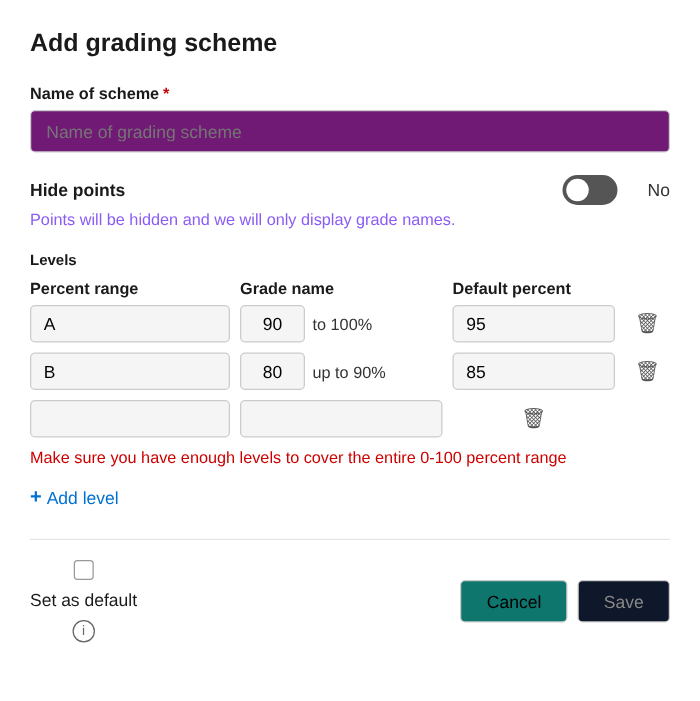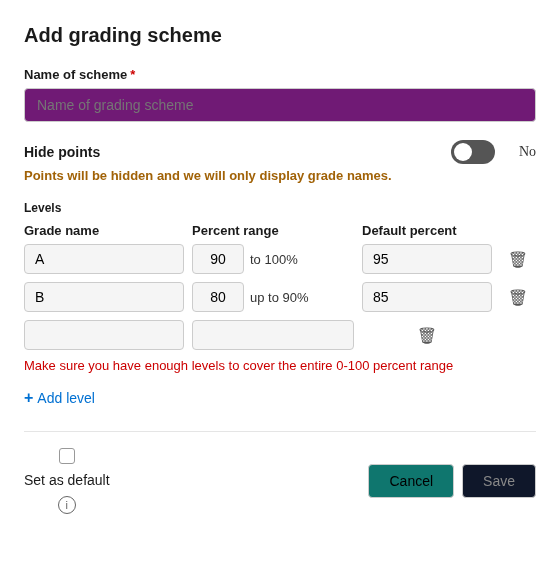--- a/index.html
+++ b/index.html
@@ -38,21 +38,20 @@
       align-items: center;
       justify-content: space-between;
       margin-top: 18px;
       margin-bottom: 4px;
     }
     .hide-points-label { font-weight: 600; font-size: 14px; }
     .toggle-area {
       display: flex;
       align-items: center;
       gap: 24px;
-      font-family: Liberation Serif, serif;
     }
     .toggle {
       width: 44px;
       height: 24px;
       background: #555;
       border-radius: 12px;
       position: relative;
       cursor: pointer;
     }
     .toggle-knob {
@@ -60,23 +59,22 @@
       top: 3px;
       left: 3px;
       width: 18px;
       height: 18px;
       background: #fff;
       border-radius: 50%;
     }
     .toggle-no { font-size: 14px; color: #333; }
     .subtitle {
       font-size: 13px;
-      color: #a16207;
+      color: #8b5cf6;
       margin-bottom: 18px;
-      font-weight: bold;
     }
     .levels-section { margin-top: 4px; }
     .levels-title { font-weight: 700; font-size: 12px; margin-bottom: 8px; }
     .levels-header {
       display: grid;
       grid-template-columns: 160px 1fr 130px 36px;
       gap: 8px;
       padding: 0 0 6px 0;
     }
     .levels-header span { font-weight: 700; font-size: 13px; }
@@ -216,22 +214,22 @@
     <span class="toggle-no">No</span>
   </div>
 </div>
 
 <p class="subtitle">Points will be hidden and we will only display grade names.</p>
 
 <div class="levels-section">
   <div class="levels-title">Levels</div>
 
   <div class="levels-header">
+    <span>Percent range</span>
     <span>Grade name</span>
-    <span>Percent range</span>
     <span>Default percent</span>
     <span></span>
   </div>
 
   <div class="level-row">
     <input class="level-input" type="text" value="A" style="">
     <div class="percent-range">
       <input class="percent-input" type="text" value="90" style="">
       <span class="percent-text">to 100%</span>
     </div>

